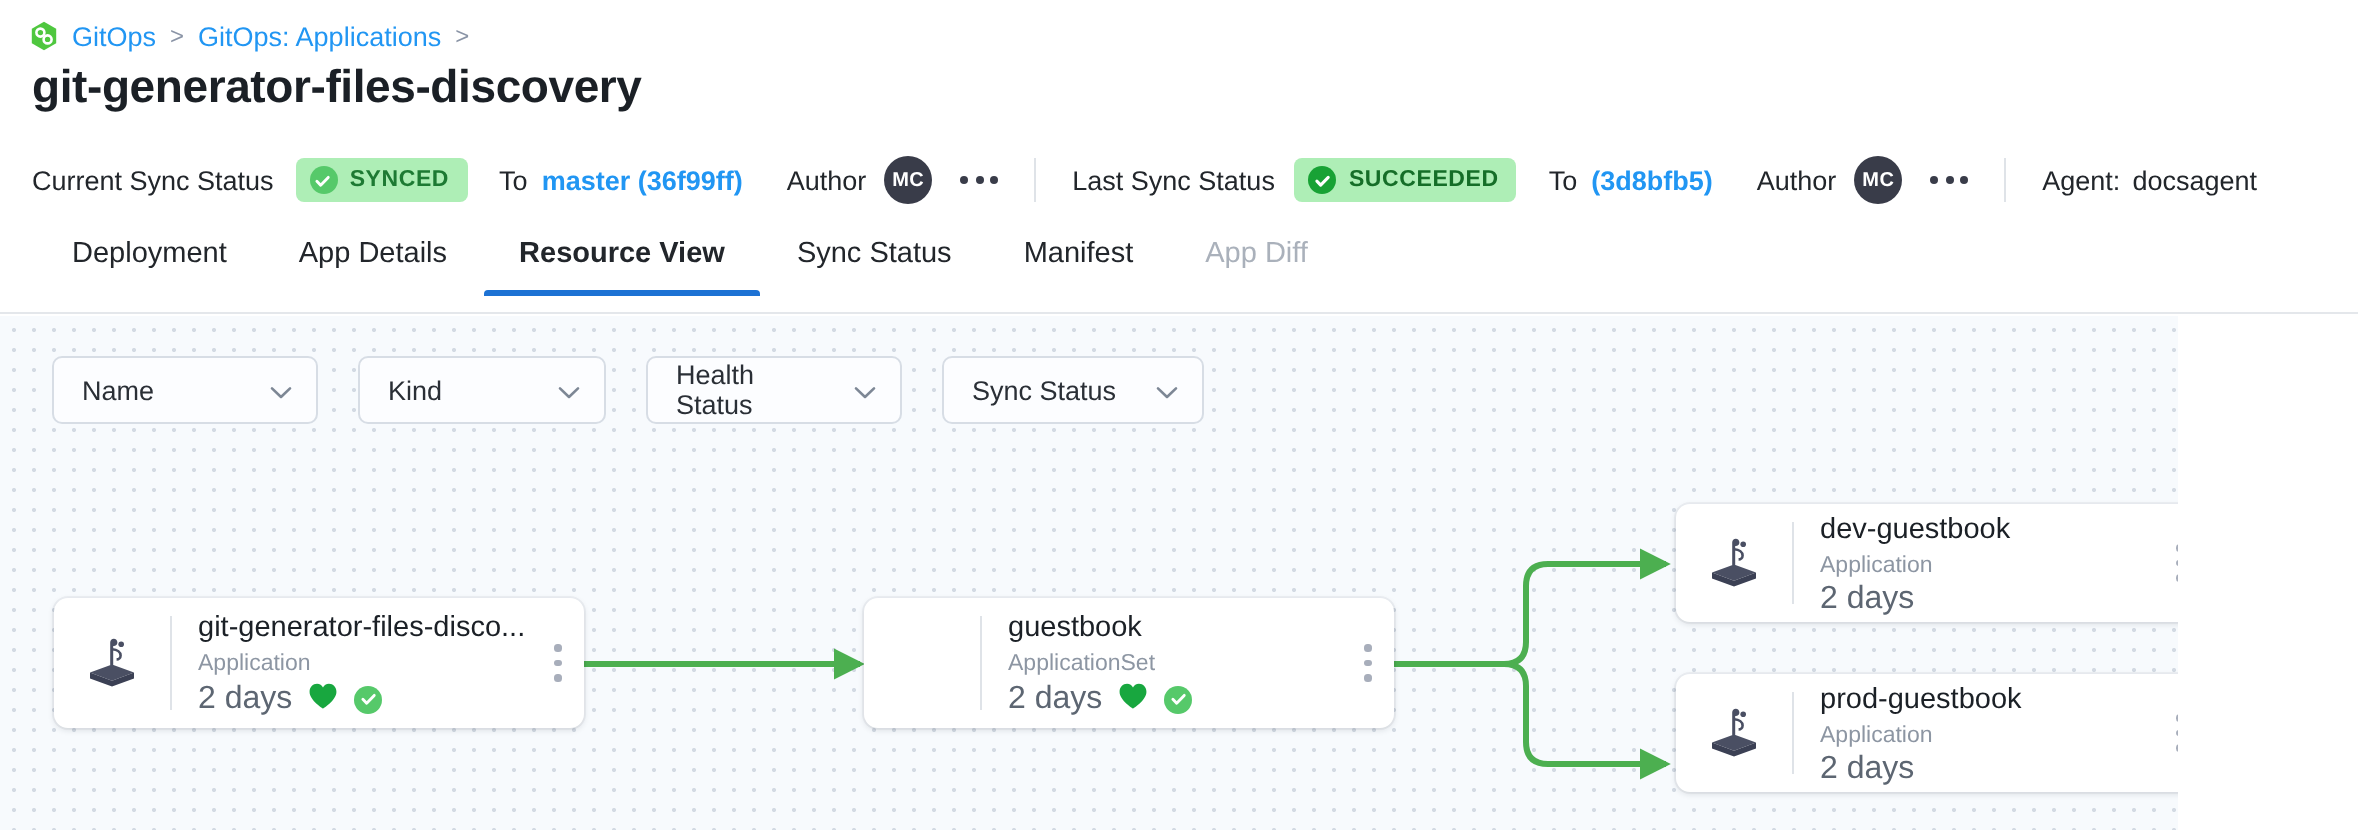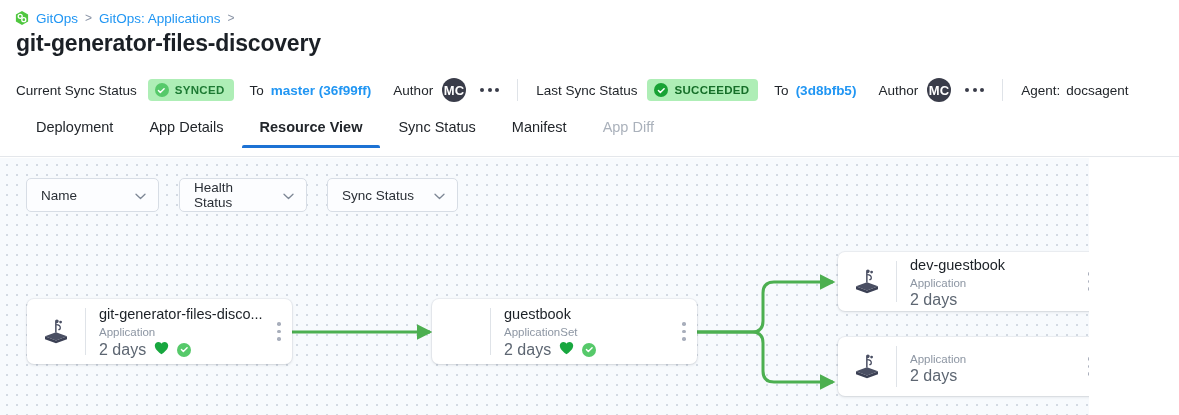--- a/index.html
+++ b/index.html
@@ -48,21 +48,21 @@
     display: inline-flex; align-items:center; justify-content:center; flex:none;
   }
   .chk.light { background: #56c96a; }
   .chk.dark  { background: #18a235; }
   .chk svg { display:block; }
   .st-to { margin-left: 16px; color:#22262b; font-size: 13.5px; }
   .st-rev { margin-left: 7px; color:#2196f3; font-weight: bold; font-size: 13.5px; cursor:pointer; }
   .st-author { margin-left: 22px; color:#22262b; font-size: 13.5px; }
   .avatar {
     width: 24px; height: 24px; border-radius: 50%; background: #393c49;
-    color:#fff; font-size: 13px; font-weight: bold; letter-spacing:.2px;
+    color:#fff; font-size: 10px; font-weight: bold; letter-spacing:.2px;
     display:inline-flex; align-items:center; justify-content:center;
     margin-left: 9px; flex:none;
   }
   .dots3 { margin-left: 14px; display:inline-flex; gap:3.5px; cursor:pointer; }
   .dots3 i { width:4px; height:4px; border-radius:50%; background:#393c49; display:block; }
   .vsep { width:1px; height:22px; background:#dfe3e8; margin: 0 18px; flex:none; }
   .agent { color:#22262b; font-size:13.5px; }
   .agent .k { margin-right: 6px; }
 
   
@@ -215,20 +215,28 @@
     <div class="tab">Sync Status</div>
     <div class="tab">Manifest</div>
     <div class="tab disabled">App Diff</div>
   </div>
 
   <div class="canvas">
 
     <div class="filters">
       <div class="filter w1">
         <span>Name</span>
+        <span class="cv">
+          <svg width="11" height="7" viewBox="0 0 11 7">
+              <path d="M1 1.2l4.5 4.3L10 1.2" fill="none" stroke="#7d8795" stroke-width="1.3" stroke-linecap="round" stroke-linejoin="round"></path>
+            </svg>
+        </span>
+      </div>
+      <div class="filter w2">
+        <span>Kind</span>
         <span class="cv">
           <svg width="11" height="7" viewBox="0 0 11 7">
               <path d="M1 1.2l4.5 4.3L10 1.2" fill="none" stroke="#7d8795" stroke-width="1.3" stroke-linecap="round" stroke-linejoin="round"></path>
             </svg>
         </span>
       </div>
       <div class="filter w3">
         <span>Health Status</span>
         <span class="cv">
           <svg width="11" height="7" viewBox="0 0 11 7">
@@ -352,20 +360,21 @@
         <svg width="26" height="28" viewBox="0 0 26 28">
           <path d="M13 14.2 L24 18.3 L13 22.4 L2 18.3 Z" fill="#4a4f63"></path>
           <path d="M2 18.3 L2 21.2 L13 25.3 L24 21.2 L24 18.3 L13 22.4 Z" fill="#3b4054"></path>
           <path d="M12.1 3.2 c0-1 .8-1.8 1.8-1.8 s1.8.8 1.8 1.8 -0.8 1.8 -1.8 1.8 h-0.3 v9.6 h-1.5 z" fill="#4a4f63"></path>
           <path d="M13.1 6.6 c2.6 .2 4.2 1.5 4.2 3.1 c0 1.1 -.9 2 -2 2" fill="none" stroke="#4a4f63" stroke-width="1.3"></path>
           <circle cx="17.6" cy="4.1" r="1.4" fill="#4a4f63"></circle>
         </svg>
       </div>
       <div class="node-divider"></div>
       <div class="node-body">
+        <div class="node-title">prod-guestbook</div>
         <div class="node-kind">Application</div>
         <div class="node-meta">
           <span class="node-age">2 days</span>
         </div>
       </div>
       <div class="node-kebab">
           <i></i>
           <i></i>
           <i></i>
         </div>

